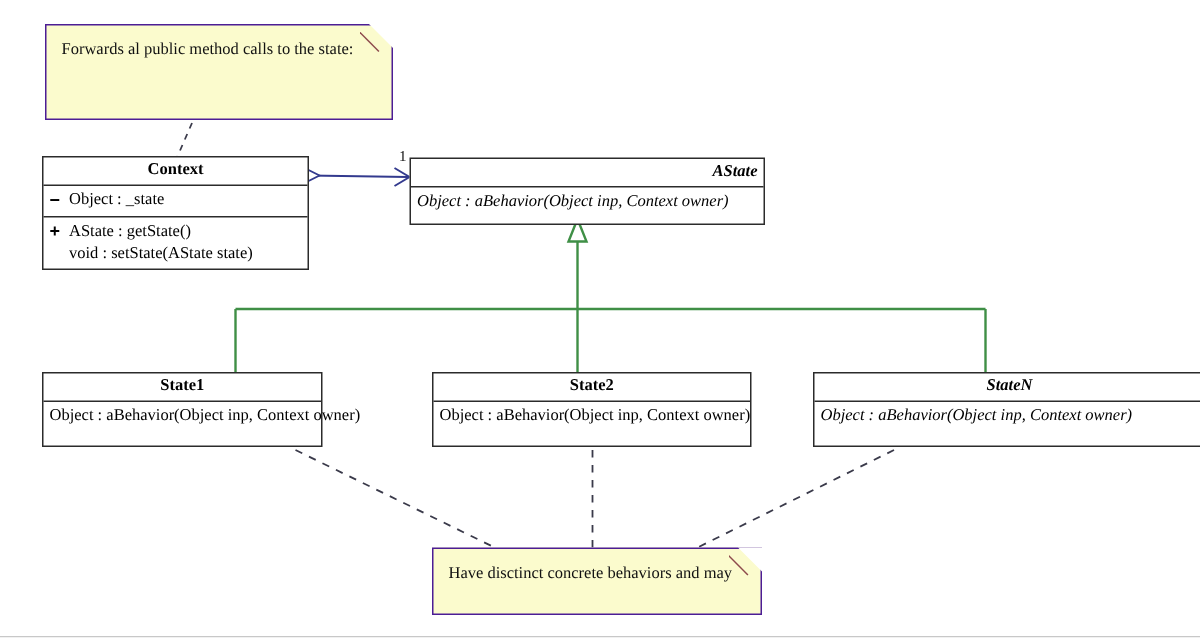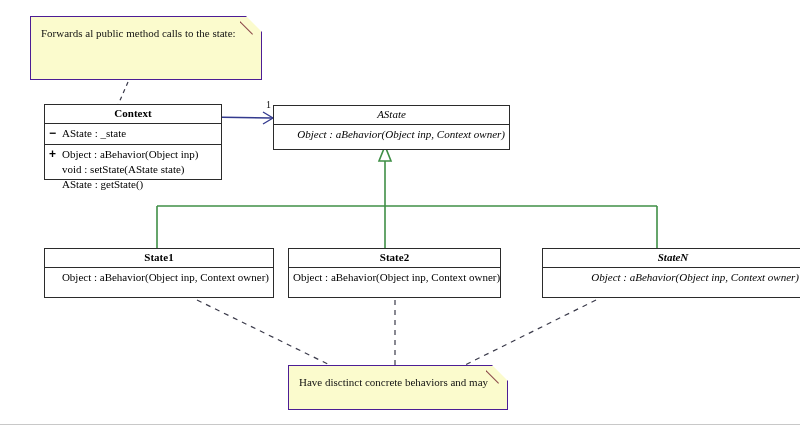--- a/index.html
+++ b/index.html
@@ -40,33 +40,34 @@
   }
   .uml-title {
     text-align: center;
     font-weight: bold;
     padding: 2px 4px 3px 4px;
     border-bottom: 1px solid #2b2b2b;
     line-height: 13px;
     white-space: nowrap;
   }
   .uml-title.abstract {
-    font-weight: normal;
+    font-weight: bold;
     font-style: italic;
+    text-align: right;
   }
   .uml-compartment {
     padding: 2px 4px 3px 4px;
     line-height: 15px;
     border-bottom: 1px solid #2b2b2b;
   }
   .uml-compartment.last {
     border-bottom: none;
   }
   .uml-compartment.center {
-    text-align: right;
+    text-align: left;
   }
   .uml-row {
     white-space: nowrap;
     position: relative;
     padding-left: 13px;
   }
   .uml-row.italic {
     font-style: italic;
   }
   .vis {
@@ -164,54 +165,53 @@
       <path d="M 596 300 L 455 370" stroke="#3a3a4a" stroke-width="1.2" fill="none" stroke-dasharray="5,5"></path>
     </g>
   </svg>
 
   <div class="uml-note" style="left:30px; top:16px; width:232px; height:64px;">
     <div class="note-line">Forwards al public method calls to the state:</div>
     <span class="note-fold"></span>
     <span class="note-fold-edge"></span>
   </div>
 
-  <div class="uml-class" style="left:28px; top:104px; width:178px; height:76px;margin-left:16px;">
+  <div class="uml-class" style="left:28px; top:104px; width:178px; height:76px;">
     <div class="uml-title">Context</div>
     <div class="uml-compartment">
       <div class="uml-row">
         <span class="vis">−</span>
-        <span>AState : _state</span>
+        <span>Object : _state</span>
       </div>
     </div>
     <div class="uml-compartment last">
       <div class="uml-row">
         <span class="vis">+</span>
-        <span>Object : aBehavior(Object inp)</span>
+      </div>
+      <div class="uml-row">
+        <span>AState : getState()</span>
       </div>
       <div class="uml-row">
         <span>void : setState(AState state)</span>
-      </div>
-      <div class="uml-row">
-        <span>AState : getState()</span>
       </div>
     </div>
   </div>
 
   <div class="uml-class" style="left:273px; top:105px; width:237px; height:45px;">
     <div class="uml-title abstract">AState</div>
     <div class="uml-compartment last center">
       <div class="uml-row italic" style="padding-left:0;">
         <span>Object : aBehavior(Object inp, Context owner)</span>
       </div>
     </div>
   </div>
 
   <div class="mult-label" style="left:266px; top:99px;">1</div>
 
-  <div class="uml-class" style="left:44px; top:248px; width:230px; height:50px;">
+  <div class="uml-class" style="left:28px; top:248px; width:187px; height:50px;">
     <div class="uml-title">State1</div>
     <div class="uml-compartment last center">
       <div class="uml-row" style="padding-left:0;">
         <span>Object : aBehavior(Object inp, Context owner)</span>
       </div>
     </div>
   </div>
 
   <div class="uml-class" style="left:288px; top:248px; width:213px; height:50px;">
     <div class="uml-title">State2</div>

